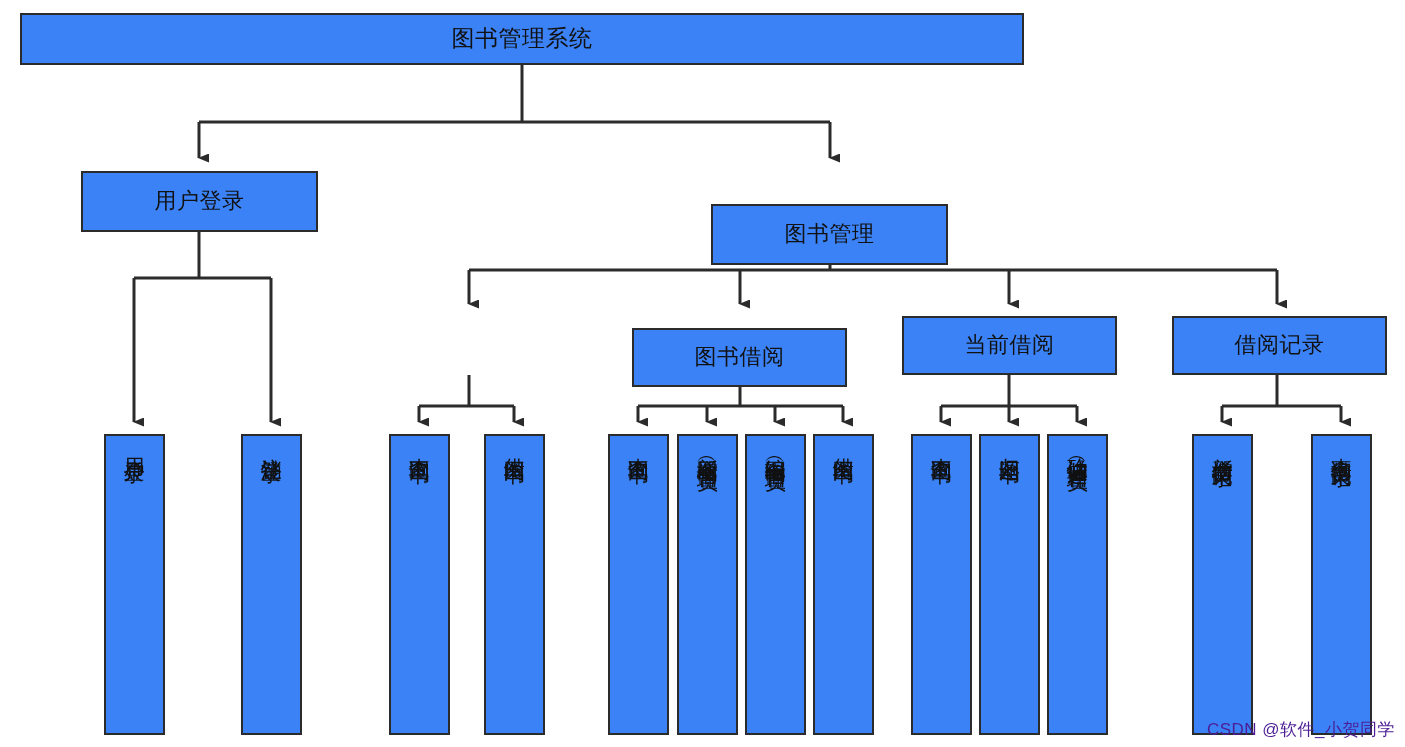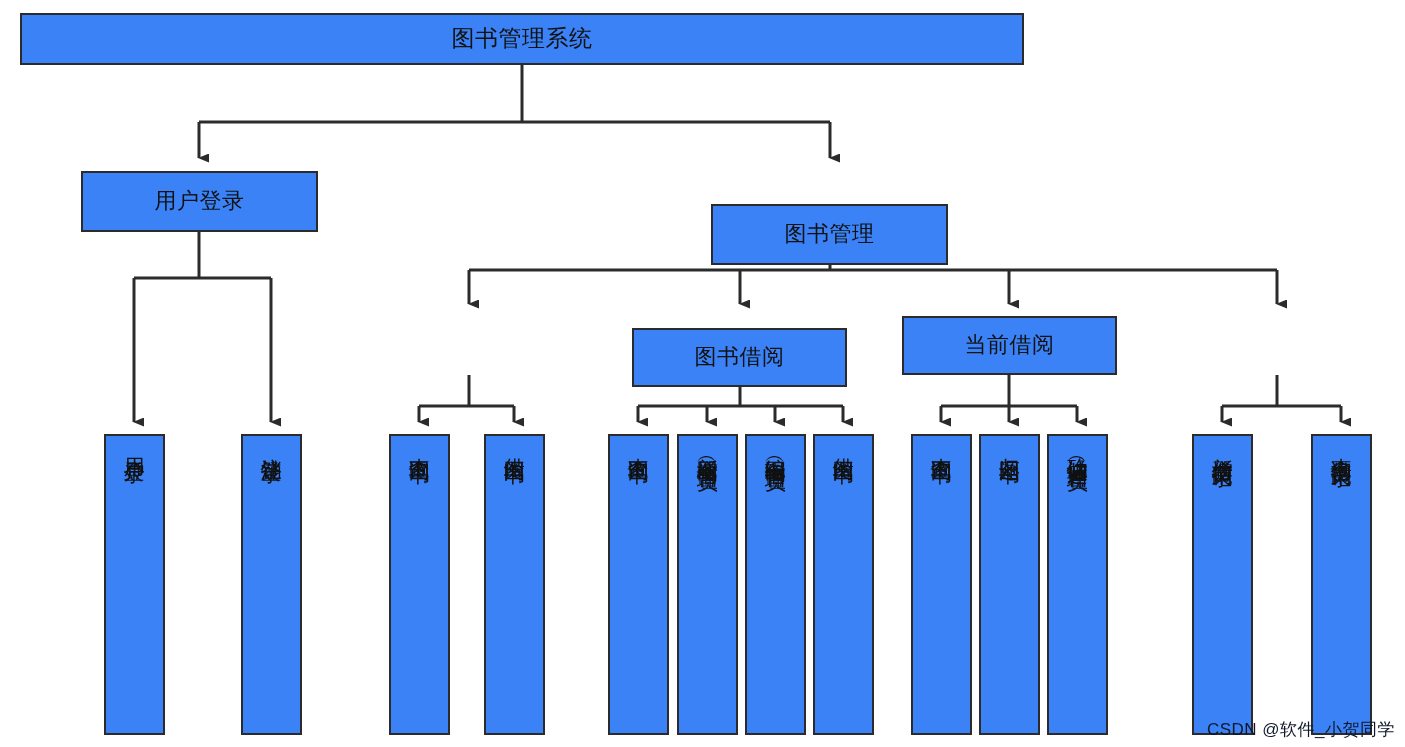--- a/index.html
+++ b/index.html
@@ -58,21 +58,21 @@
     line-height: 1.12;
     letter-spacing: 2px;
     white-space: nowrap;
     color: #111111;
   }
   .watermark {
     position: absolute;
     right: 10px;
     bottom: 6px;
     font-size: 17px;
-    color: #0f172a;
+    color: #4c1d95;
     letter-spacing: 0.5px;
     z-index: 5;
     white-space: nowrap;
   }
 </style>
 </head>
 <body>
 
 <div id="canvas">
 
@@ -136,20 +136,23 @@
   <div class="node h" style="left:711px; top:171px; width:237px; height:61px;margin-top:33px;">
     <span>图书管理</span>
   </div>
 
   <div class="node h" style="left:632px; top:316px; width:215px; height:59px;margin-top:12px;">
     <span>图书借阅</span>
   </div>
   <div class="node h" style="left:902px; top:316px; width:215px; height:59px;">
     <span>当前借阅</span>
   </div>
+  <div class="node h" style="left:1172px; top:316px; width:215px; height:59px;">
+    <span>借阅记录</span>
+  </div>
 
   <div class="node v" style="left:104px; top:434px; width:61px; height:301px;">
     <span class="vtext">用户登录</span>
   </div>
   <div class="node v" style="left:241px; top:434px; width:61px; height:301px;">
     <span class="vtext">注销登录</span>
   </div>
 
   <div class="node v" style="left:389px; top:434px; width:61px; height:301px;">
     <span class="vtext">查询图书</span>

